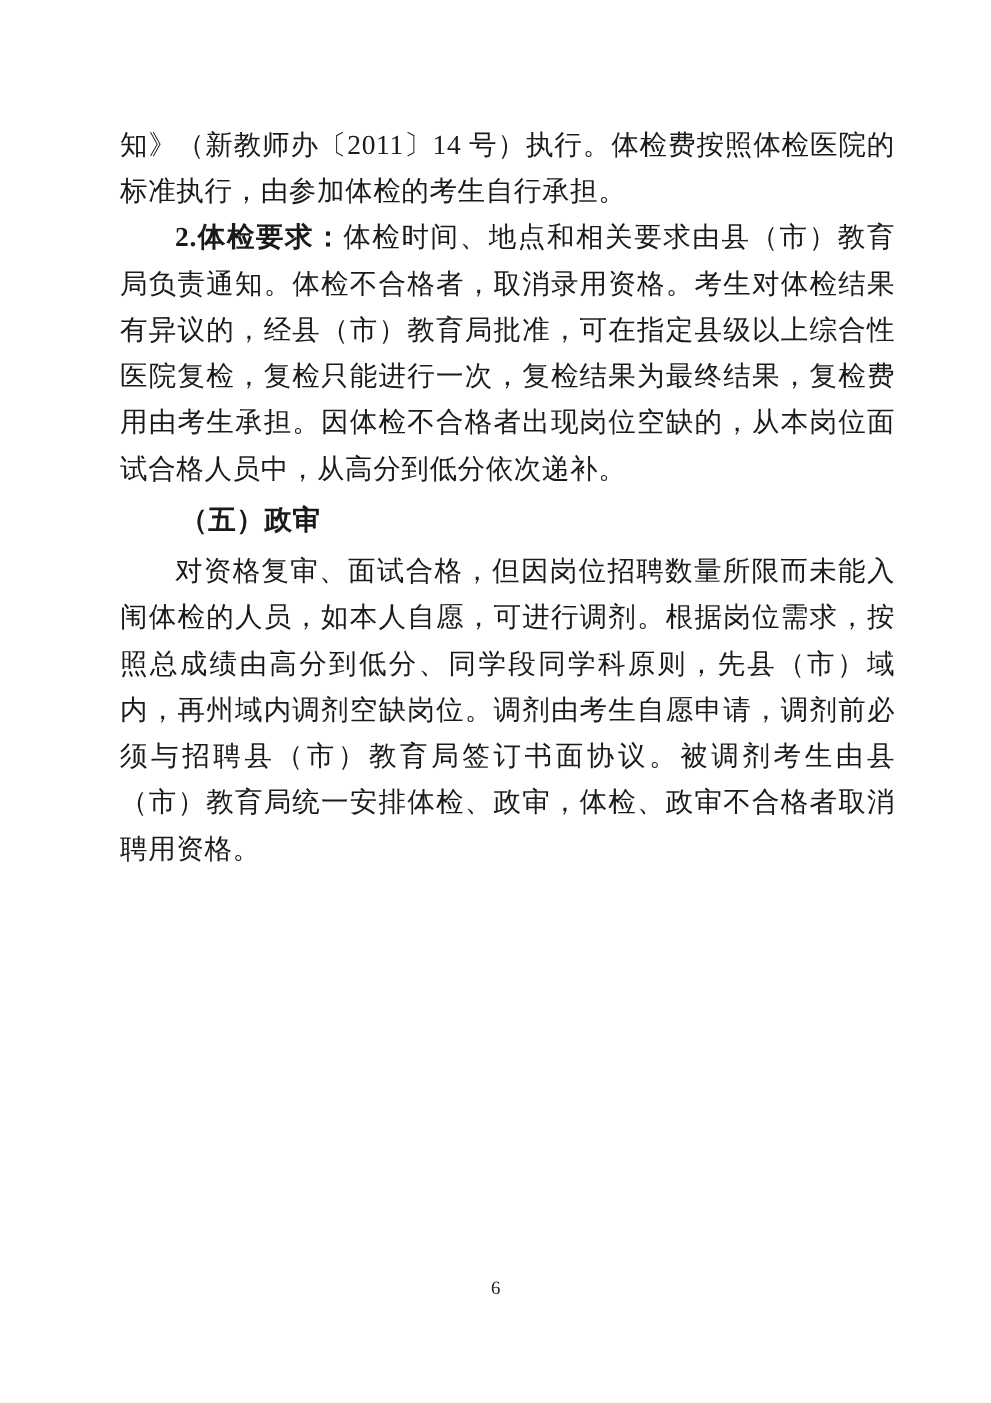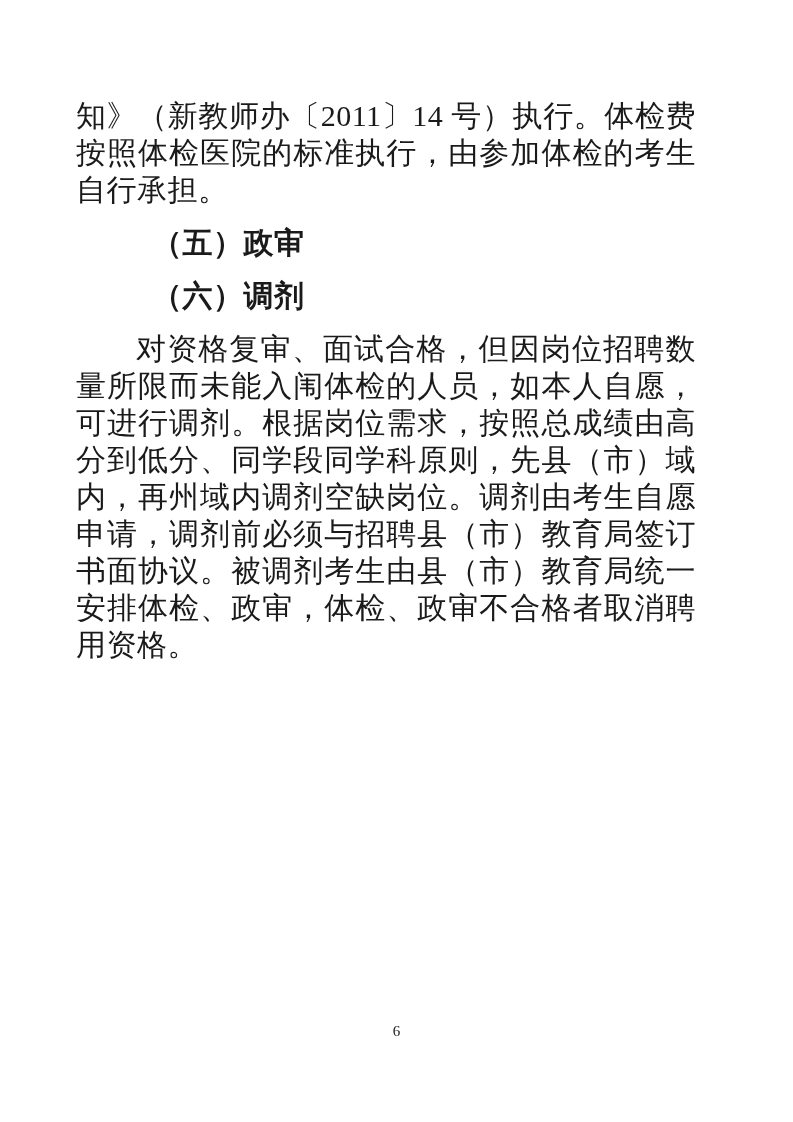--- a/index.html
+++ b/index.html
@@ -11,37 +11,37 @@
     position: relative;
     width: 793px;
     height: 1122px;
     background: #ffffff;
     overflow: hidden;
     font-family: "Liberation Serif", "DejaVu Serif", serif;
     color: #1a1a1a;
   }
   .textblock {
     position: absolute;
-    left: 76px;
+    left: 96px;
     top: 97px;
     width: 620px;
-    font-size: 30px;
+    font-size: 22px;
     line-height: 37px;
     text-align: justify;
     text-justify: inter-ideograph;
     letter-spacing: 0.5px;
   }
   .para {
     margin: 0;
   }
   .para.indent {
     text-indent: 2em;
   }
   .heading {
-    margin: 16px;
+    margin: 4px;
     font-weight: bold;
     text-indent: 2em;
   }
   .lead {
     font-weight: bold;
   }
   .page-number {
     position: absolute;
     top: 1021px;
     left: 0;
@@ -54,25 +54,25 @@
 </style>
 </head>
 <body>
 
 <div class="page">
 
   <div class="textblock">
 
     <p class="para">知》（新教师办〔2011〕14 号）执行。体检费按照体检医院的标准执行，由参加体检的考生自行承担。</p>
 
+    <p class="para indent"><span class="lead">2.体检要求：</span><span>体检时间、地点和相关要求由县（市）教育局负责通知。体检不合格者，取消录用资格。考生对体检结果有异议的，经县（市）教育局批准，可在指定县级以上综合性医院复检，复检只能进行一次，复检结果为最终结果，复检费用由考生承担。因体检不合格者出现岗位空缺的，从本岗位面试合格人员中，从高分到低分依次递补。</span></p>
 
     <p class="heading">（五）政审</p>
 
 
-    <p class="heading">（六）调剂</p>
 
     <p class="para indent">对资格复审、面试合格，但因岗位招聘数量所限而未能入闱体检的人员，如本人自愿，可进行调剂。根据岗位需求，按照总成绩由高分到低分、同学段同学科原则，先县（市）域内，再州域内调剂空缺岗位。调剂由考生自愿申请，调剂前必须与招聘县（市）教育局签订书面协议。被调剂考生由县（市）教育局统一安排体检、政审，体检、政审不合格者取消聘用资格。</p>
 
 
 
   </div>
 
   <div class="page-number">6</div>
 
 </div>

